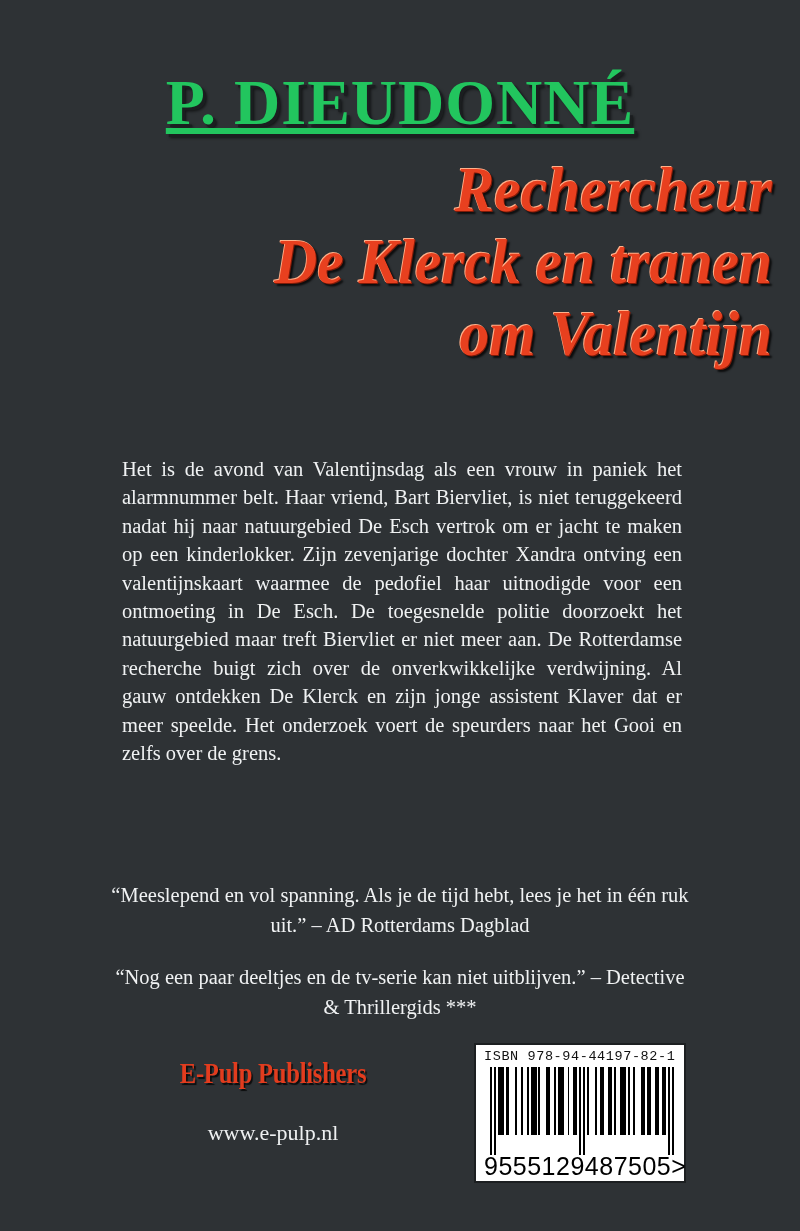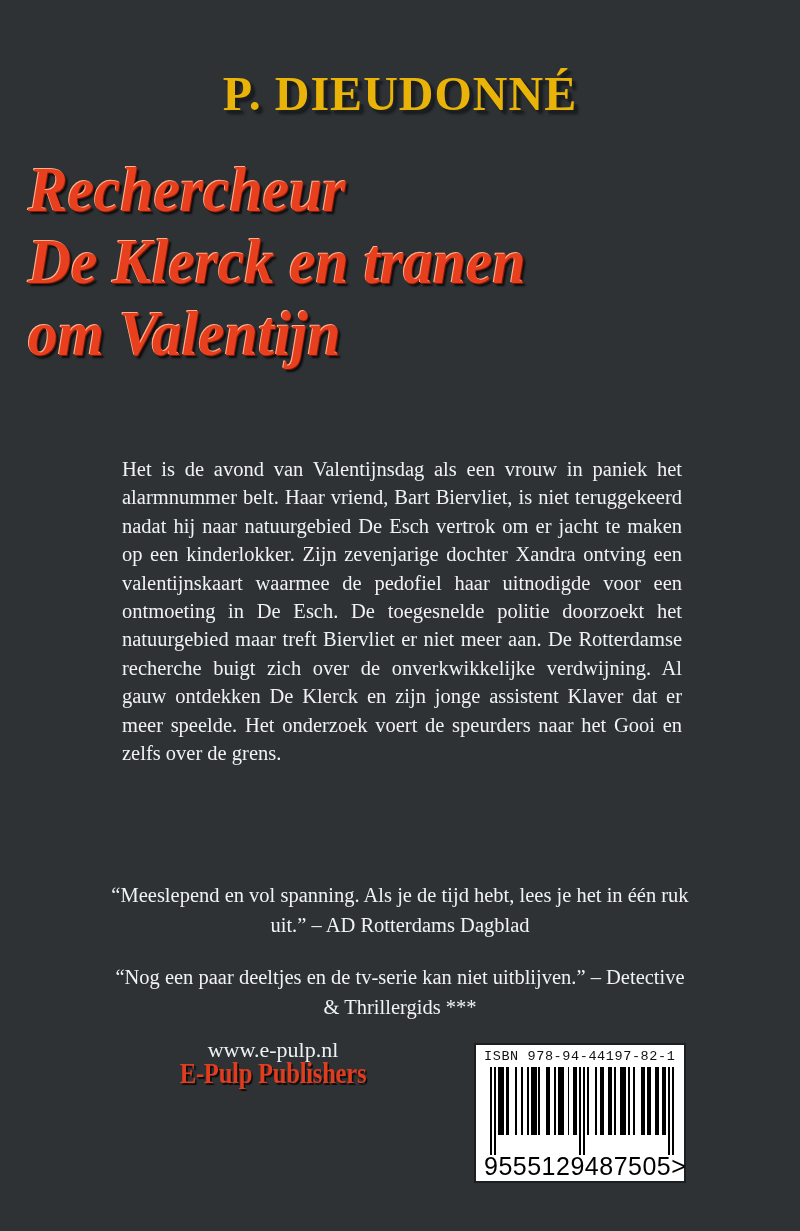--- a/index.html
+++ b/index.html
@@ -23,36 +23,37 @@
 
   
   .author {
     position: absolute;
     top: 68px;
     left: 0;
     width: 800px;
     text-align: center;
     font-family: "Liberation Serif", "DejaVu Serif", serif;
     font-weight: bold;
-    font-size: 48px;
+    font-size: 64px;
     letter-spacing: 1px;
-    color: #eab308;
+    color: #22c55e;
     text-shadow: 3px 3px 0 #1b1e20, 4px 4px 3px rgba(0,0,0,0.6);
     font-variant: small-caps;
     line-height: 1.08;
     white-space: nowrap;
+    text-decoration: underline;
   }
 
   
   .title-block {
     position: absolute;
     top: 158px;
     left: 0;
     width: 800px;
-    text-align: left;
+    text-align: right;
   }
   .title-line {
     font-family: "Liberation Serif", "DejaVu Serif", serif;
     font-weight: bold;
     font-style: italic;
     color: #e8401f;
     line-height: 1.0;
     white-space: nowrap;
     text-shadow:
        -1px -1px 0 #ffb08a,
@@ -120,21 +121,21 @@
   .url {
     position: absolute;
     left: 108px;
     width: 330px;
     text-align: center;
     color: #eef0f1;
     font-size: 22px;
     line-height: 30px;
     white-space: nowrap;
   }
-  .url.u1 { top: 1035px; }
+  .url.u1 { top: 1118px; }
   .url.u2 { top: 1125px; }
 
   
   .barcode-box {
     position: absolute;
     left: 474px;
     top: 1043px;
     width: 212px;
     height: 140px;
     background: #ffffff;

